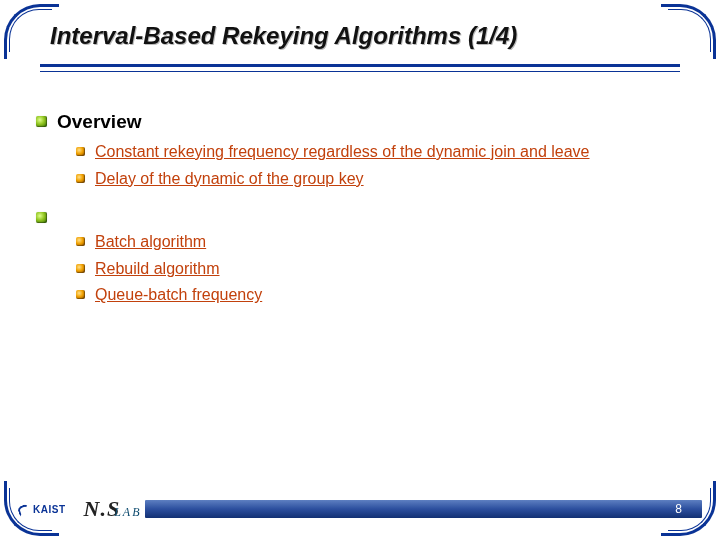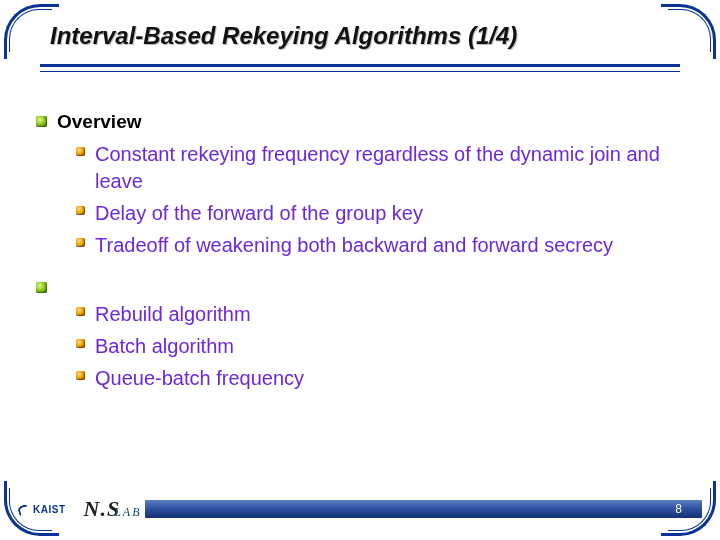--- a/index.html
+++ b/index.html
@@ -90,23 +90,24 @@
     color: #000;
   }
   .sub-list {
     margin-left: 40px;
     margin-bottom: 18px;
   }
   .sub-item {
     display: flex;
     align-items: flex-start;
     margin: 5px 0;
-    font-size: 20px;
-    color: #6d28d9;
+    font-size: 16px;
+    color: #c2410c;
     line-height: 1.35;
+    text-decoration: underline;
   }
   .bullet-main {
     width: 11px; height: 11px;
     border-radius: 2px;
     background: radial-gradient(circle at 35% 35%, #dfff8a 0%, #8fc31f 45%, #2e6b00 100%);
     box-shadow: inset -1px -1px 1px rgba(0,0,0,0.35), 0 0 1px rgba(0,0,0,0.2);
     margin-right: 10px;
     margin-top: 5px;
     flex: 0 0 auto;
   }
@@ -209,39 +210,35 @@
       <span class="bullet-main"></span>
       <span class="lbl">Overview</span>
     </div>
     <div class="sub-list">
       <div class="sub-item">
         <span class="bullet-sub"></span>
         <span>Constant rekeying frequency regardless of the dynamic join and leave</span>
       </div>
       <div class="sub-item">
         <span class="bullet-sub"></span>
-        <span>Delay of the forward of the group key</span>
-      </div>
-      <div class="sub-item">
-        <span class="bullet-sub"></span>
-        <span>Tradeoff of weakening both backward and forward secrecy</span>
+        <span>Delay of the dynamic of the group key</span>
       </div>
     </div>
 
     <div class="section-head">
       <span class="bullet-main"></span>
     </div>
     <div class="sub-list">
       <div class="sub-item">
         <span class="bullet-sub"></span>
+        <span>Batch algorithm</span>
+      </div>
+      <div class="sub-item">
+        <span class="bullet-sub"></span>
         <span>Rebuild algorithm</span>
-      </div>
-      <div class="sub-item">
-        <span class="bullet-sub"></span>
-        <span>Batch algorithm</span>
       </div>
       <div class="sub-item">
         <span class="bullet-sub"></span>
         <span>Queue-batch frequency</span>
       </div>
     </div>
 
   </div>
 
   <div class="footer">

